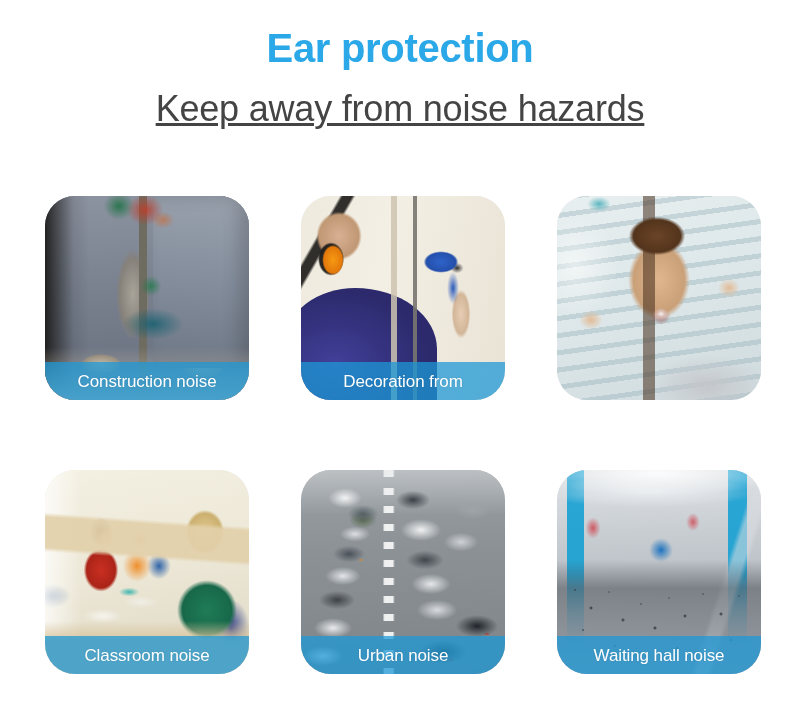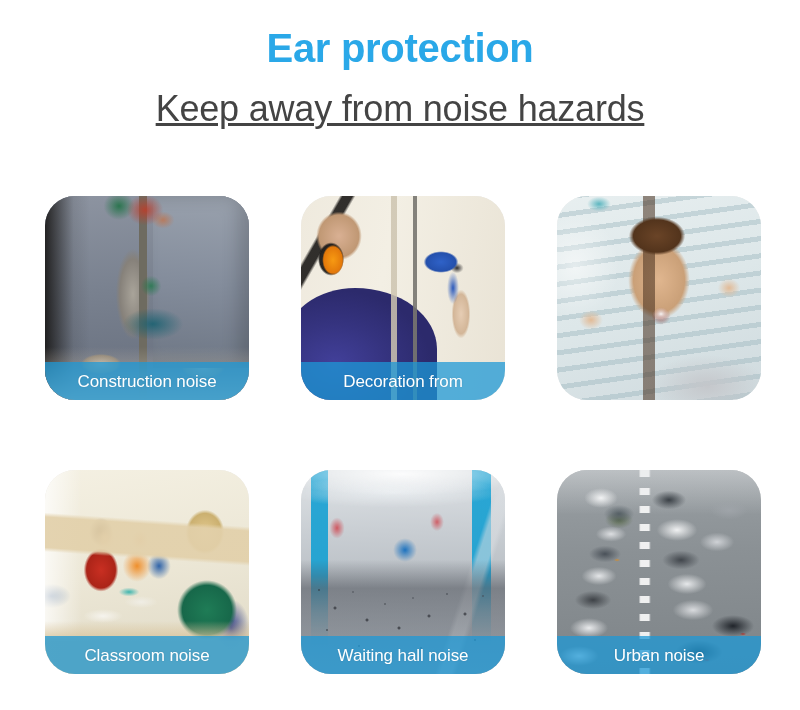--- a/index.html
+++ b/index.html
@@ -386,33 +386,33 @@
         <div class="photo">
           <div class="p-classroom"></div>
         </div>
         <div class="label-bar">
           <span class="label-text">Classroom noise</span>
         </div>
       </div>
 
       <div class="card">
         <div class="photo">
+          <div class="p-urban"></div>
+        </div>
+        <div class="label-bar">
+          <span class="label-text">Urban noise</span>
+        </div>
+      </div>
+
+      <div class="card">
+        <div class="photo">
           <div class="p-hall"></div>
         </div>
         <div class="label-bar">
           <span class="label-text">Waiting hall noise</span>
         </div>
       </div>
 
-      <div class="card">
-        <div class="photo">
-          <div class="p-urban"></div>
-        </div>
-        <div class="label-bar">
-          <span class="label-text">Urban noise</span>
-        </div>
-      </div>
-
     </div>
 
   </div>
 
 </div>
 
 </body></html>

